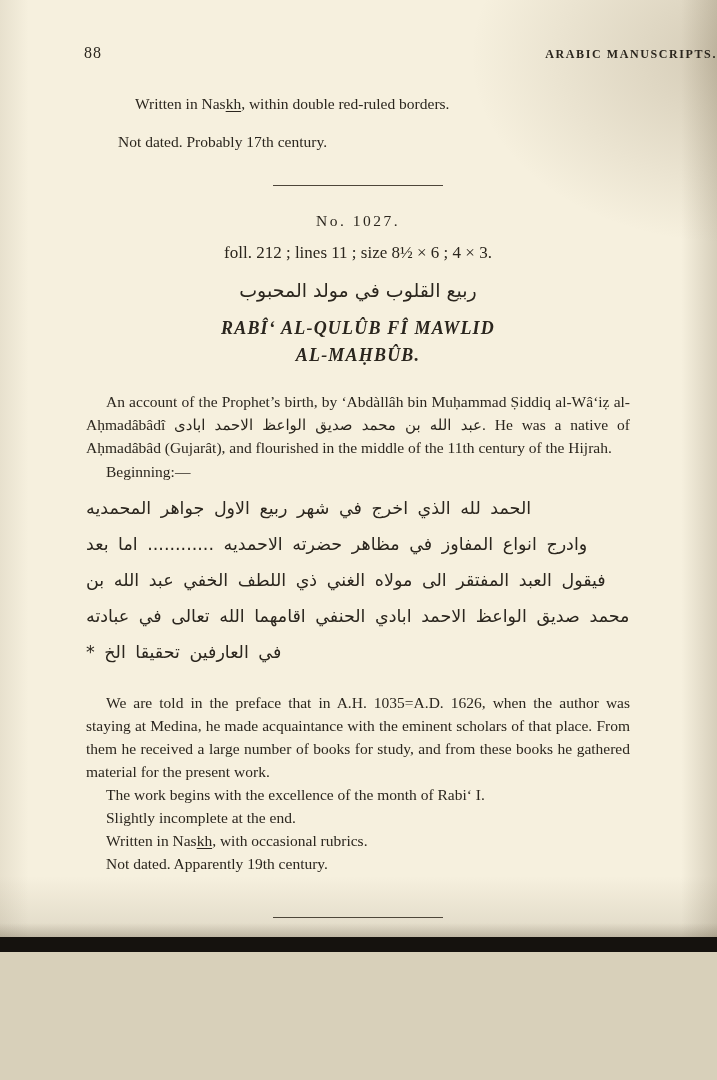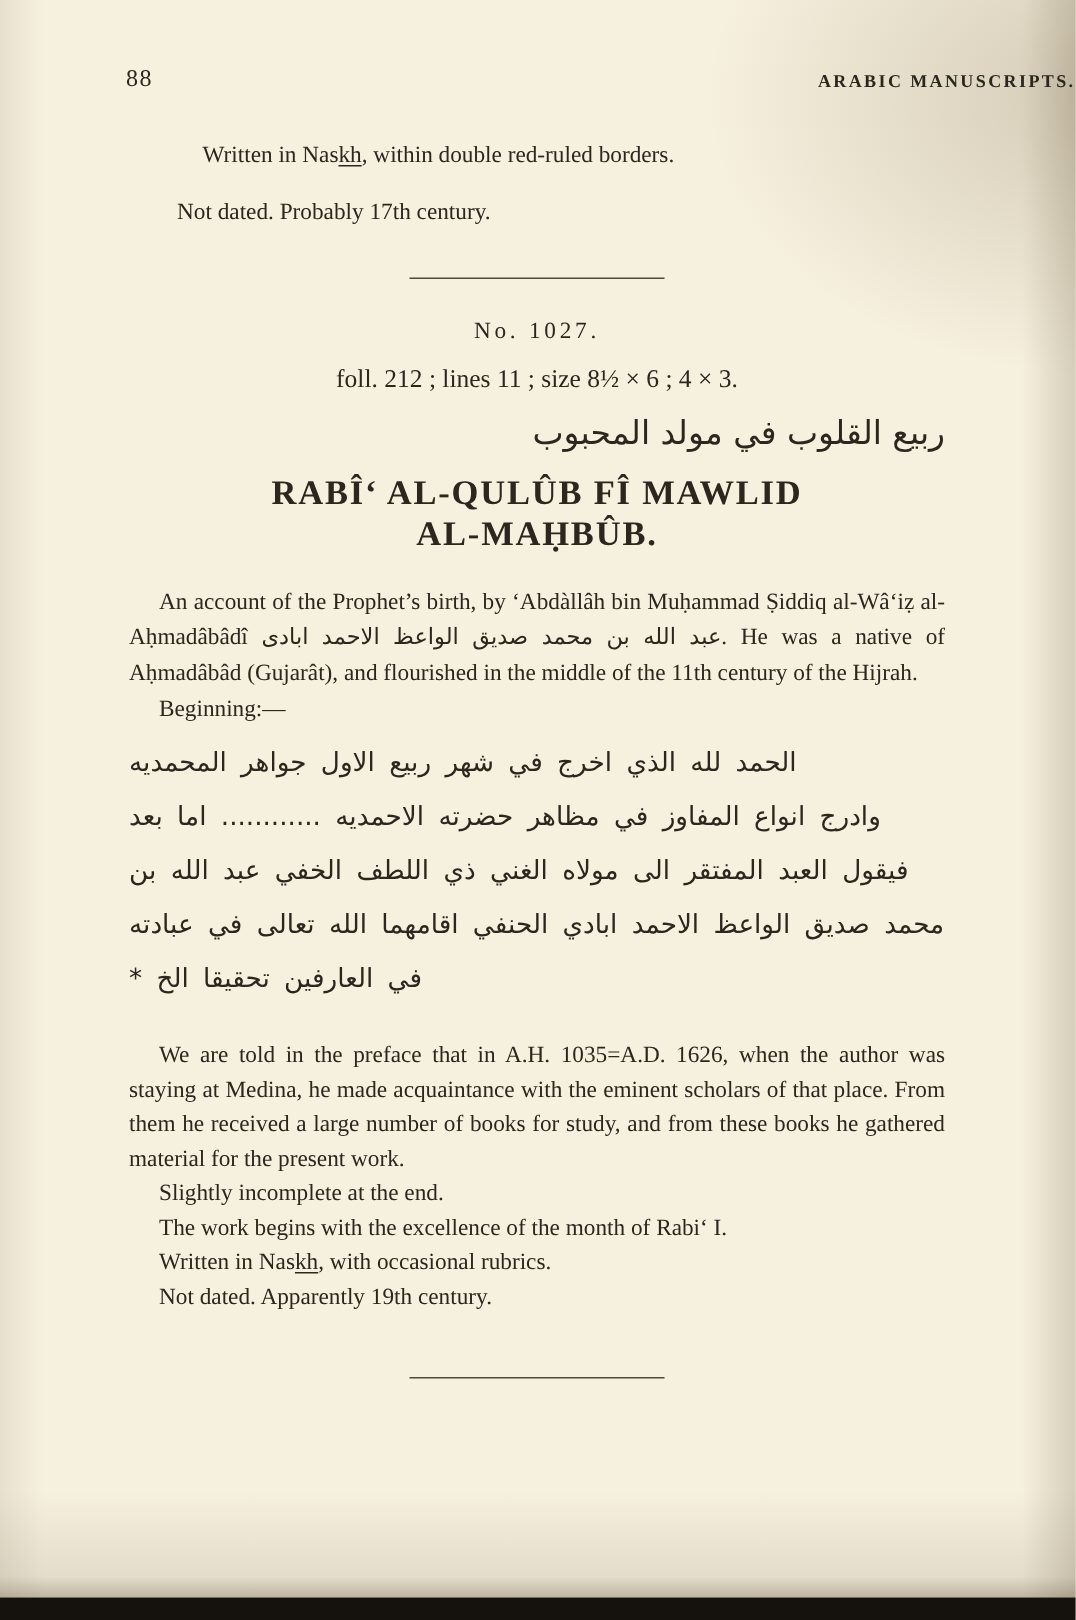--- a/index.html
+++ b/index.html
@@ -4,21 +4,21 @@
 <style>
   html, body { margin: 0; padding: 0; }
   body {
     width: 717px; height: 1080px;
     background: #d8d0ba;
     overflow: hidden;
     font-family: "Liberation Serif", "DejaVu Serif", serif;
   }
   .page {
     position: relative;
-    width: 717px; height: 1080px;
+    width: 717px; height: 952px;
     box-sizing: border-box;
     color: #2b261e;
     background:
       radial-gradient(ellipse 420px 300px at 102% 6%, rgba(110,92,62,.25), rgba(110,92,62,0) 62%),
       linear-gradient(to left, rgba(100,86,60,.22), rgba(100,86,60,0) 5%),
       linear-gradient(to right, rgba(100,86,60,.10), rgba(100,86,60,0) 4%),
       linear-gradient(to top, rgba(90,78,56,.18), rgba(90,78,56,0) 8%),
       #f6f0de;
   }
   .content {
@@ -58,47 +58,48 @@
     text-align: center;
     font-size: 15.5px; letter-spacing: 2.5px;
   }
   .collation {
     margin: 13px 0 0 0;
     text-align: center;
     font-size: 17px;
   }
   .arabic-title {
     margin: 12px 0 0 0;
-    text-align: right;
-    font-size: 22px;
+    text-align: center;
+    font-size: 19px;
     line-height: 30px;
     font-family: "DejaVu Sans", sans-serif;
   }
   .entry-title {
     margin: 10px 0 0 0;
     text-align: center;
-    font-size: 23px;
+    font-size: 18px;
     line-height: 27px;
     font-weight: bold;
     letter-spacing: 1.2px;
+    font-style: italic;
   }
 
   
   .para {
     margin: 0;
     font-size: 15.5px;
     line-height: 23px;
     text-align: justify;
   }
   .para.indent { text-indent: 20px; }
   .para.spaced-top { margin-top: 21px; }
   .u { text-decoration: underline; text-underline-offset: 2px; }
 
   .arabic-inline {
-    font-family: Liberation Serif, serif;
+    font-family: Liberation Sans, sans-serif;
     font-size: 15px;
     unicode-bidi: isolate;
   }
 
   .beginning-label { margin-top: 1px; }
 
   
   .arabic-block {
     margin-top: 7px;
     font-family: "DejaVu Sans", sans-serif;
@@ -160,22 +161,22 @@
       <div class="arabic-line">الحمد لله الذي اخرج في شهر ربيع الاول جواهر المحمديه</div>
       <div class="arabic-line">وادرج انواع المفاوز في مظاهر حضرته الاحمديه ............ اما بعد</div>
       <div class="arabic-line">فيقول العبد المفتقر الى مولاه الغني ذي اللطف الخفي عبد الله بن</div>
       <div class="arabic-line">محمد صديق الواعظ الاحمد ابادي الحنفي اقامهما الله تعالى في عبادته</div>
       <div class="arabic-line">في العارفين تحقيقا الخ *</div>
     </div>
 
     <p class="para indent spaced-top">We are told in the preface that in A.H. 1035=A.D. 1626, when the author was staying at Medina, he made acquaintance with the eminent scholars of that place.  From them he received a large number of books for study, and from these books he gathered material for the present work.</p>
 
     <div class="closing-lines">
+      <p class="para indent">The work begins with the excellence of the month of Rabi‘ I.</p>
       <p class="para indent">Slightly incomplete at the end.</p>
-      <p class="para indent">The work begins with the excellence of the month of Rabi‘ I.</p>
       <p class="para indent"><span>Written in Nas</span><span class="u">kh</span><span>, with occasional rubrics.</span></p>
       <p class="para indent">Not dated.   Apparently 19th century.</p>
     </div>
 
     <hr class="separator bottom">
 
   </div>
 
   <div class="scan-shadow-bottom"></div>
   <div class="scan-edge-bottom"></div>

